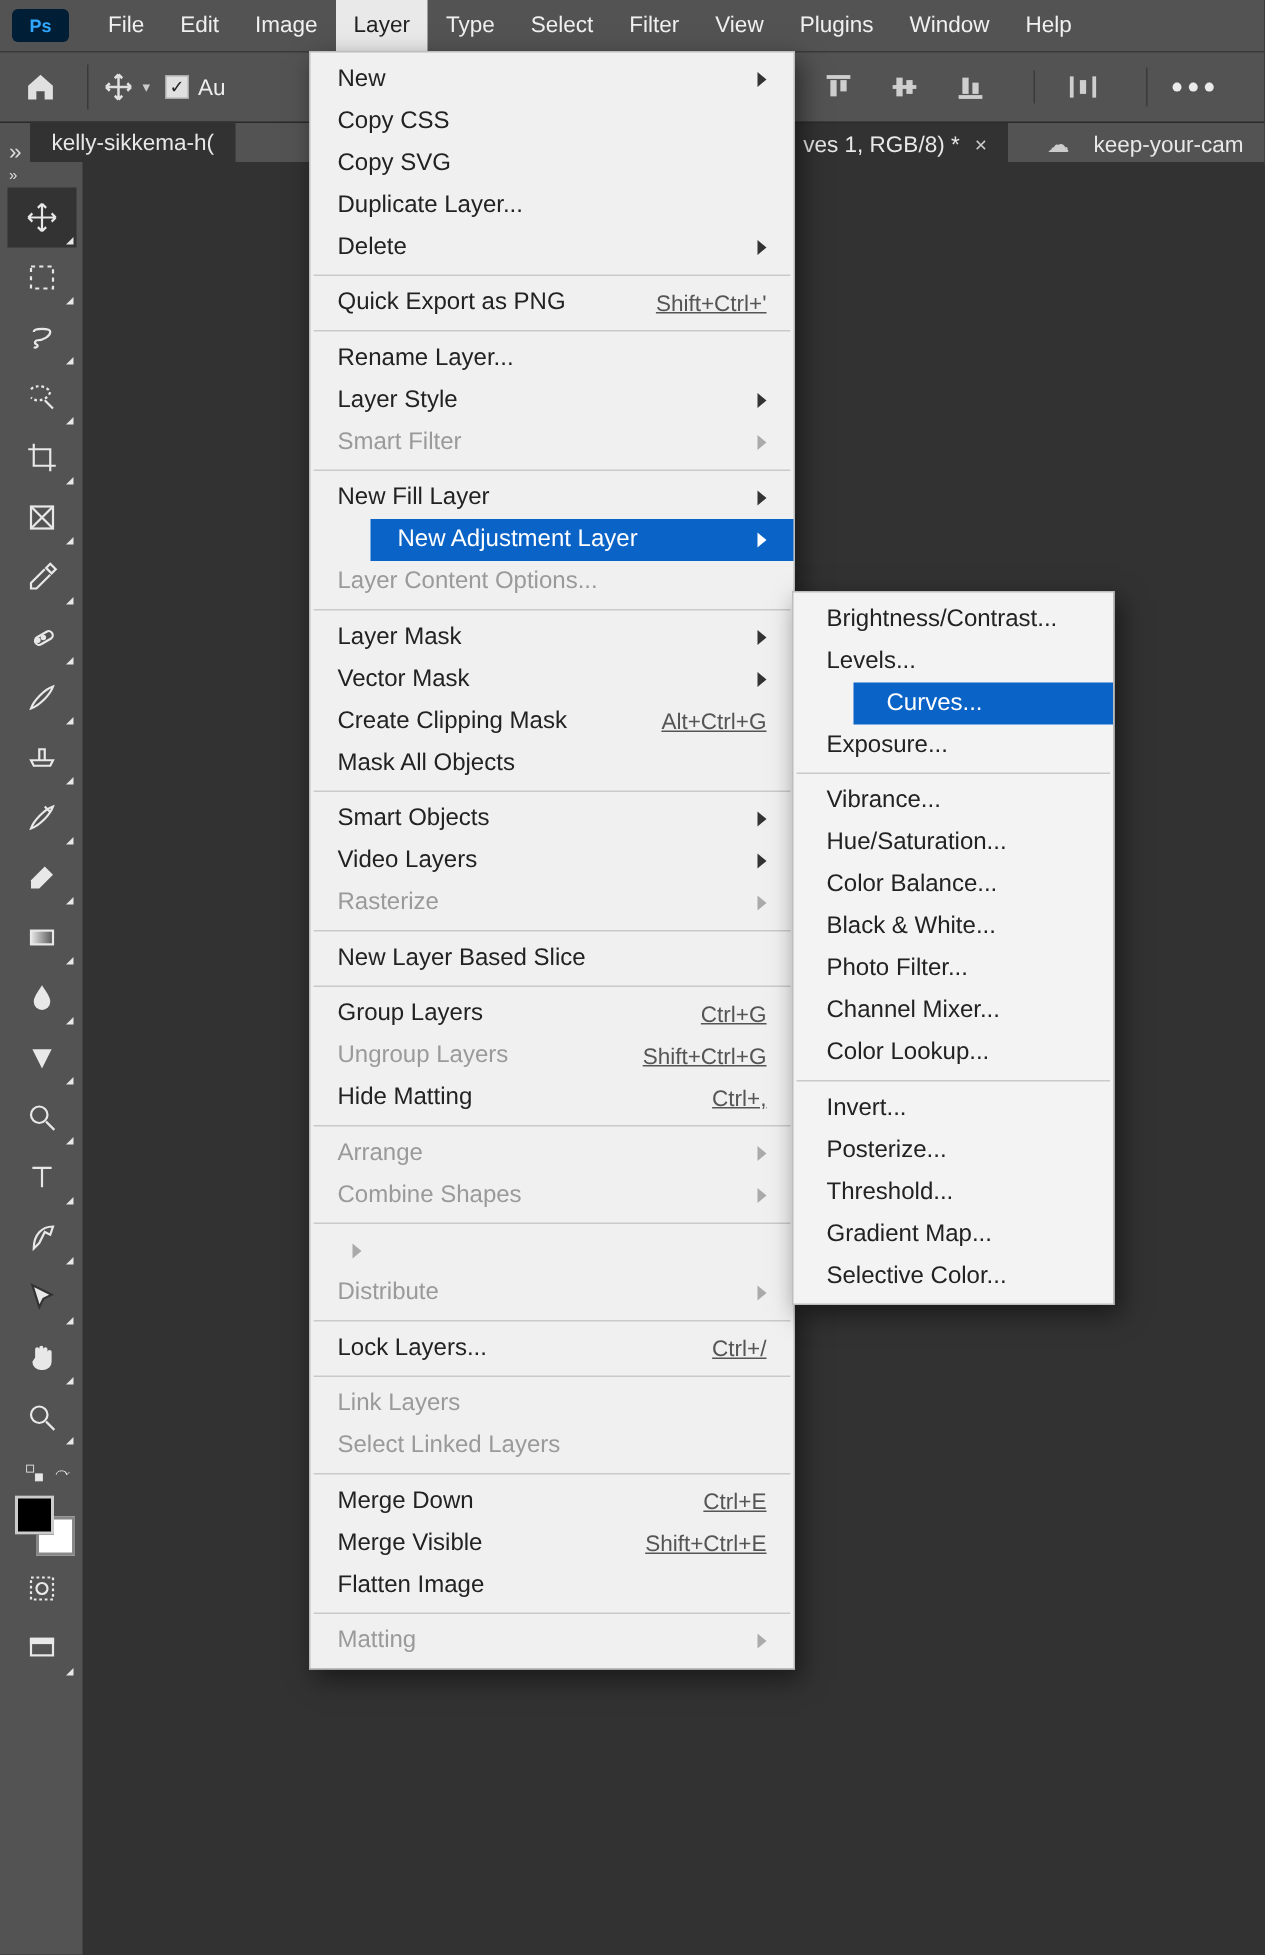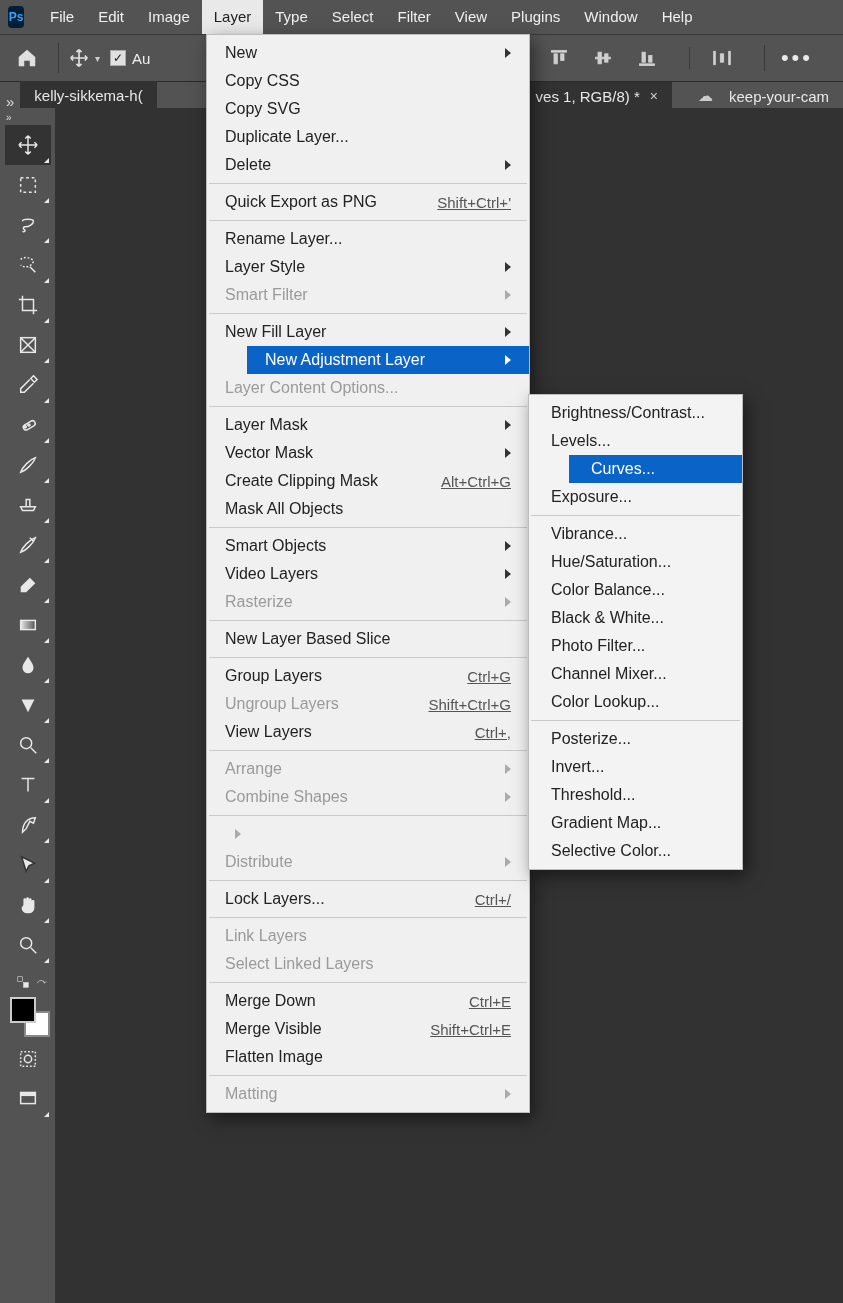--- a/index.html
+++ b/index.html
@@ -18,21 +18,21 @@
   
   .menubar {
     height: 34px;
     background: #535353;
     display: flex;
     align-items: center;
     padding: 0 8px;
     gap: 0;
   }
   .ps-logo {
-    width: 16px;
+    width: 38px;
     height: 22px;
     background: #001e36;
     border-radius: 4px;
     display: flex;
     align-items: center;
     justify-content: center;
     color: #31a8ff;
     font-weight: 700;
     font-size: 12px;
     margin-right: 14px;
@@ -622,21 +622,21 @@
     <div class="dd-sep"></div>
     <div class="dd-row">
       <span class="lbl">Group Layers</span>
       <span class="sc">Ctrl+G</span>
     </div>
     <div class="dd-row disabled">
       <span class="lbl">Ungroup Layers</span>
       <span class="sc">Shift+Ctrl+G</span>
     </div>
     <div class="dd-row">
-      <span class="lbl">View Layers</span>
+      <span class="lbl">Hide Matting</span>
       <span class="sc">Ctrl+,</span>
     </div>
     <div class="dd-sep"></div>
     <div class="dd-row disabled">
       <span class="lbl">Arrange</span>
       <span class="arrow"></span>
     </div>
     <div class="dd-row disabled">
       <span class="lbl">Combine Shapes</span>
       <span class="arrow"></span>
@@ -710,26 +710,26 @@
       <span class="lbl">Photo Filter...</span>
     </div>
     <div class="dd-row">
       <span class="lbl">Channel Mixer...</span>
     </div>
     <div class="dd-row">
       <span class="lbl">Color Lookup...</span>
     </div>
     <div class="dd-sep"></div>
     <div class="dd-row">
+      <span class="lbl">Invert...</span>
+    </div>
+    <div class="dd-row">
       <span class="lbl">Posterize...</span>
     </div>
     <div class="dd-row">
-      <span class="lbl">Invert...</span>
-    </div>
-    <div class="dd-row">
       <span class="lbl">Threshold...</span>
     </div>
     <div class="dd-row">
       <span class="lbl">Gradient Map...</span>
     </div>
     <div class="dd-row">
       <span class="lbl">Selective Color...</span>
     </div>
   </div>
 

